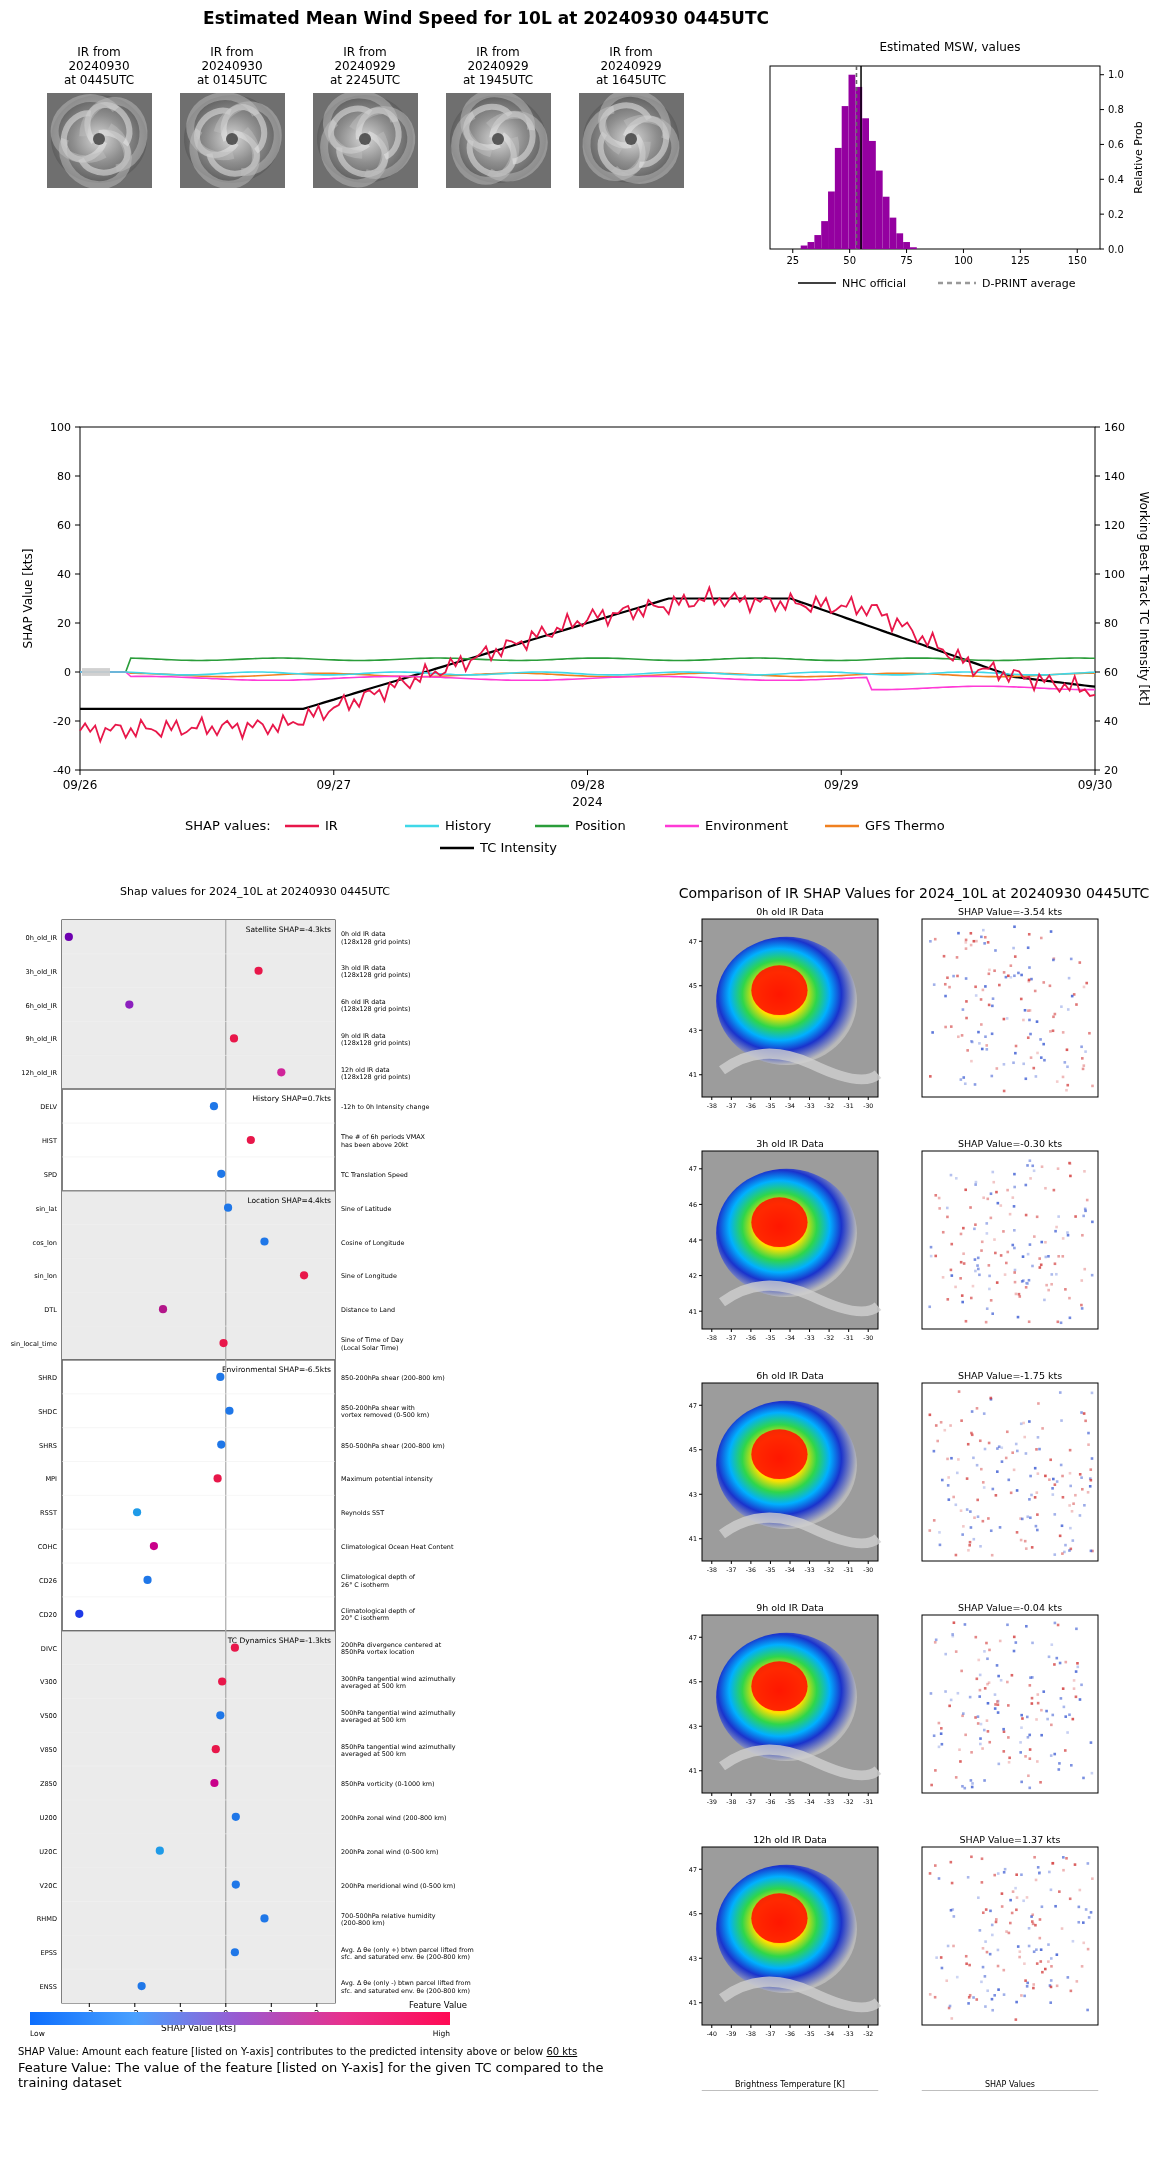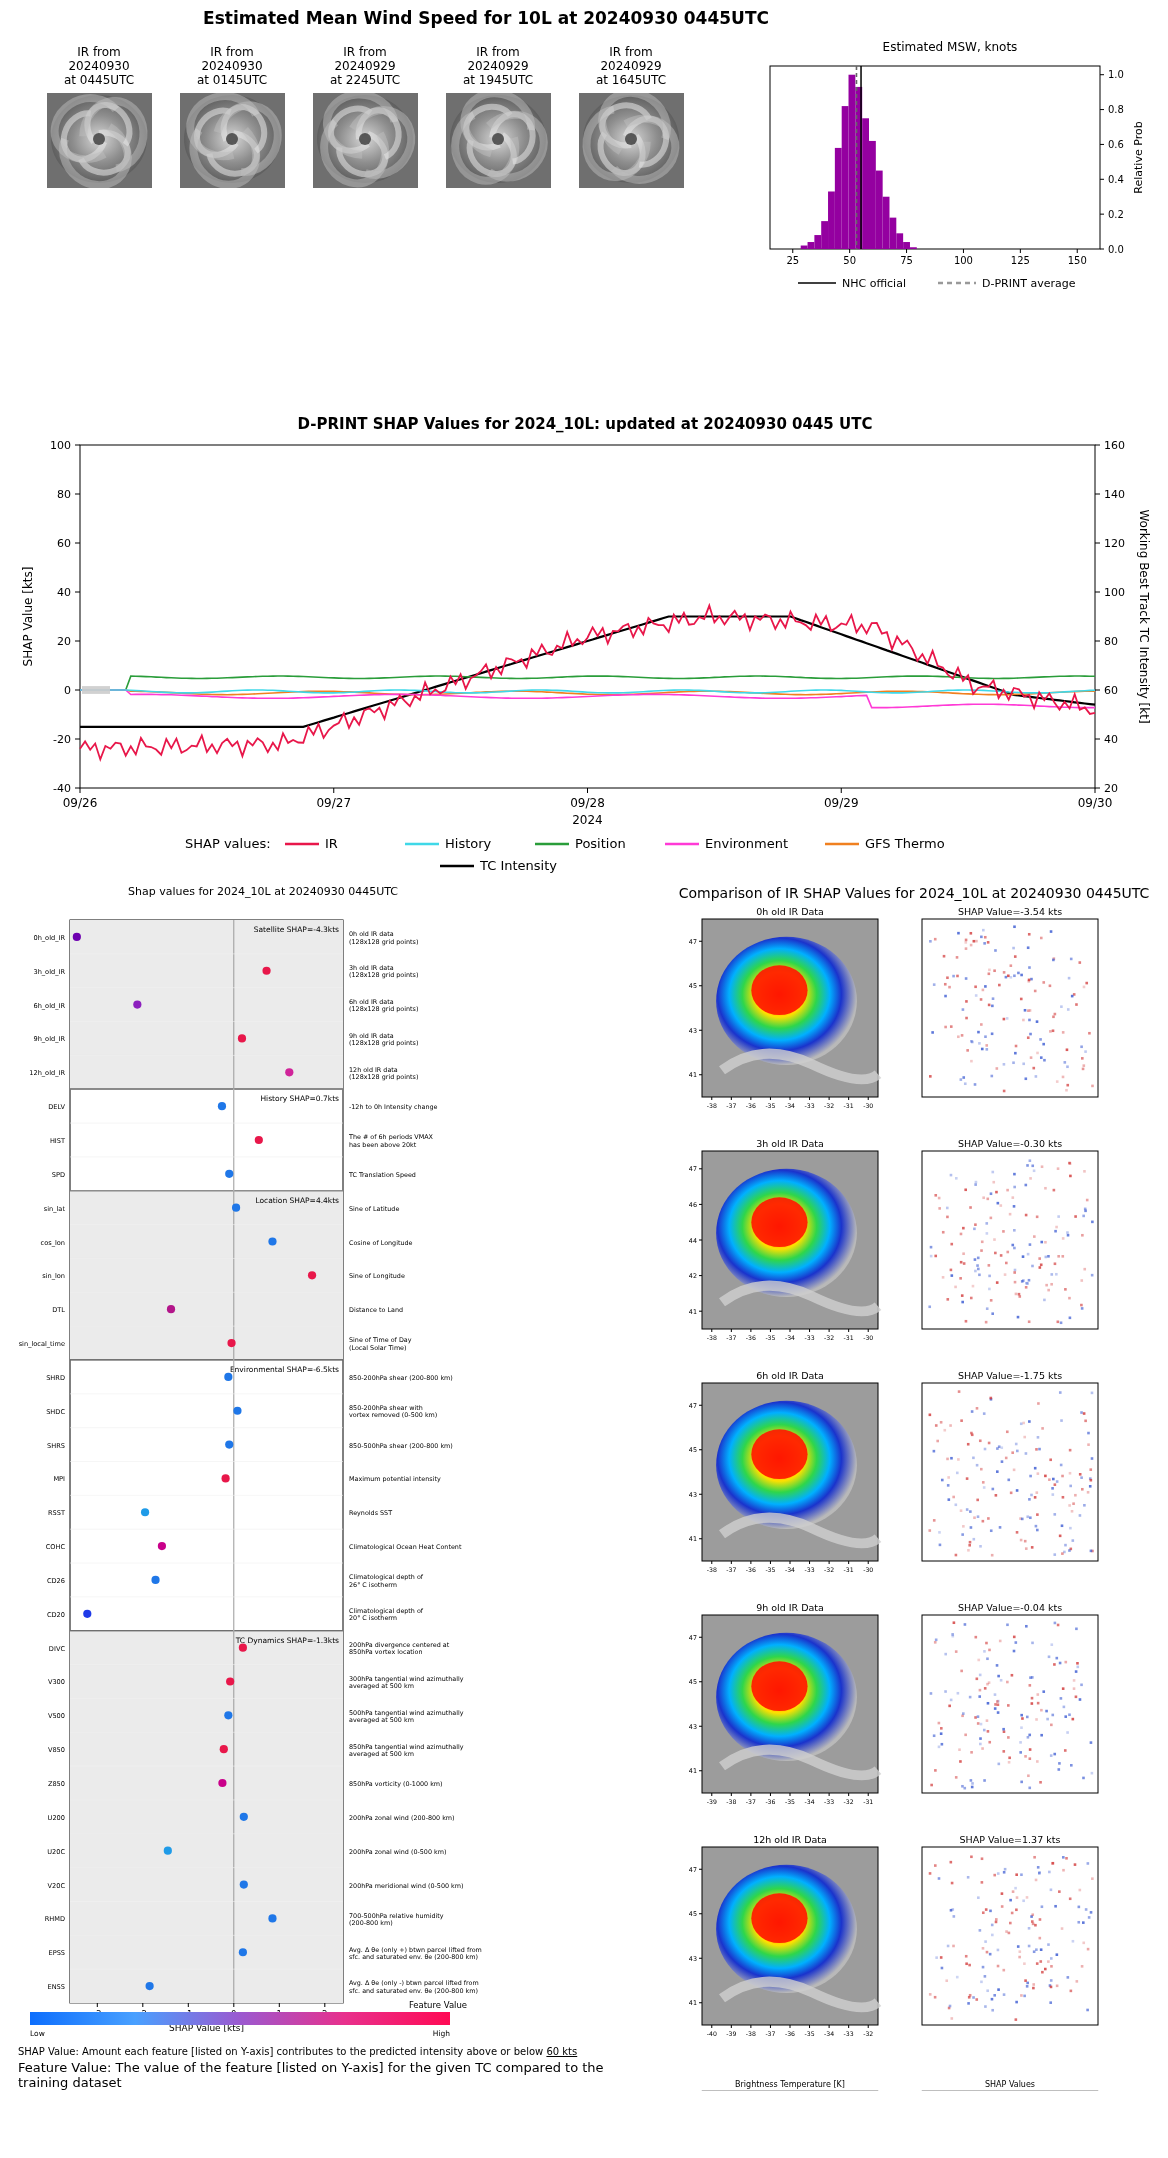--- a/index.html
+++ b/index.html
@@ -148,21 +148,21 @@
           <path d="M52,46 m0,-16 a 34,30 0 1,1 -26,38" fill="none" stroke="#bdbdbd" stroke-width="8" opacity="0.5" transform="rotate(220 52 46)"></path>
           <path d="M52,46 m0,-6 a 24,20 0 1,1 -18,26" fill="none" stroke="#e6e6e6" stroke-width="6" opacity="0.55" transform="rotate(300 52 46)"></path>
           <path d="M52,46 m0,-16 a 34,30 0 1,1 -26,38" fill="none" stroke="#bdbdbd" stroke-width="8" opacity="0.5" transform="rotate(340 52 46)"></path>
           <circle cx="52" cy="46" r="6" fill="#3a3a3a" opacity="0.8"></circle>
         </svg>
       </div>
     </div>
   </div>
 
 <div class="abs" style="left:740px;top:40px;width:420px;height:250px;">
-  <div class="ctr" style="font-size:12px;">Estimated MSW, knots</div>
+  <div class="ctr" style="font-size:12px;">Estimated MSW, values</div>
   <svg id="hist-svg" width="420" height="235">
       <rect x="30" y="12" width="330" height="183" fill="none" stroke="#000" stroke-width="1"></rect>
       <rect x="60.724137931034484" y="191.5142857142857" width="6.827586206896555" height="3.4857142857142946" fill="#9400a0"></rect>
       <rect x="67.55172413793102" y="188.02857142857144" width="6.827586206896555" height="6.971428571428561" fill="#9400a0"></rect>
       <rect x="74.37931034482759" y="181.05714285714285" width="6.827586206896555" height="13.94285714285715" fill="#9400a0"></rect>
       <rect x="81.20689655172413" y="167.11428571428573" width="6.827586206896555" height="27.885714285714272" fill="#9400a0"></rect>
       <rect x="88.0344827586207" y="137.4857142857143" width="6.827586206896555" height="57.514285714285705" fill="#9400a0"></rect>
       <rect x="94.86206896551724" y="93.91428571428573" width="6.827586206896555" height="101.08571428571427" fill="#9400a0"></rect>
       <rect x="101.68965517241381" y="52.08571428571432" width="6.827586206896555" height="142.91428571428568" fill="#9400a0"></rect>
       <rect x="108.51724137931035" y="20.714285714285722" width="6.827586206896555" height="174.28571428571428" fill="#9400a0"></rect>
@@ -203,21 +203,20 @@
       <text x="368" y="24.214285714285722" font-family="DejaVu Sans, Liberation Sans, sans-serif" font-size="10" text-anchor="start">1.0</text>
       <text x="402" y="103.5" font-family="DejaVu Sans, Liberation Sans, sans-serif" font-size="11" text-anchor="middle" transform="rotate(-90 402 103.5)">Relative Prob</text>
       <line x1="58" y1="229" x2="96" y2="229" stroke="#000" stroke-width="1.6"></line>
       <text x="102" y="233" font-family="DejaVu Sans, Liberation Sans, sans-serif" font-size="11">NHC official</text>
       <line x1="198" y1="229" x2="236" y2="229" stroke="#999" stroke-width="2.4" stroke-dasharray="5 4"></line>
       <text x="242" y="233" font-family="DejaVu Sans, Liberation Sans, sans-serif" font-size="11">D-PRINT average</text>
     </svg>
 </div>
 
 <div class="abs" style="left:10px;top:415px;width:1150px;height:480px;">
-  <div class="ctr" style="font-size:15px;font-weight:bold;">D-PRINT SHAP Values for 2024_10L: updated at 20240930 0445 UTC</div>
   <svg id="ts-svg" width="1150" height="460">
       <rect x="70" y="12" width="1015" height="343" fill="none" stroke="#000"></rect>
       <line x1="70" y1="355" x2="65" y2="355" stroke="#000"></line>
       <text x="61" y="359" font-family="DejaVu Sans, Liberation Sans, sans-serif" font-size="11" text-anchor="end">-40</text>
       <line x1="70" y1="306" x2="65" y2="306" stroke="#000"></line>
       <text x="61" y="310" font-family="DejaVu Sans, Liberation Sans, sans-serif" font-size="11" text-anchor="end">-20</text>
       <line x1="70" y1="257" x2="65" y2="257" stroke="#000"></line>
       <text x="61" y="261" font-family="DejaVu Sans, Liberation Sans, sans-serif" font-size="11" text-anchor="end">0</text>
       <line x1="70" y1="208" x2="65" y2="208" stroke="#000"></line>
       <text x="61" y="212" font-family="DejaVu Sans, Liberation Sans, sans-serif" font-size="11" text-anchor="end">20</text>
@@ -274,21 +273,21 @@
       <text x="565" y="415" font-family="DejaVu Sans, Liberation Sans, sans-serif" font-size="13">Position</text>
       <line x1="655" y1="411" x2="689" y2="411" stroke="#ff3ad6" stroke-width="2.4"></line>
       <text x="695" y="415" font-family="DejaVu Sans, Liberation Sans, sans-serif" font-size="13">Environment</text>
       <line x1="815" y1="411" x2="849" y2="411" stroke="#f08020" stroke-width="2.4"></line>
       <text x="855" y="415" font-family="DejaVu Sans, Liberation Sans, sans-serif" font-size="13">GFS Thermo</text>
       <line x1="430" y1="433" x2="464" y2="433" stroke="#000" stroke-width="2.4"></line>
       <text x="470" y="437" font-family="DejaVu Sans, Liberation Sans, sans-serif" font-size="13">TC Intensity</text>
     </svg>
 </div>
 
-<div class="abs" style="left:8px;top:885px;width:660px;height:1180px;">
+<div class="abs" style="left:0px;top:885px;width:660px;height:1180px;">
   <div class="ctr" style="font-size:11px;width:470px;margin-left:20px;">Shap values for 2024_10L at 20240930 0445UTC</div>
   <svg id="dots-svg" width="660" height="1160">
       <rect x="62" y="22" width="273" height="1083" fill="none" stroke="#000"></rect>
       <rect x="62" y="22" width="273" height="169.21875" fill="#ebebeb"></rect>
       <text x="331" y="34" font-family="DejaVu Sans, Liberation Sans, sans-serif" font-size="7.5" text-anchor="end">Satellite SHAP=-4.3kts</text>
       <line x1="62" y1="191.21875" x2="335" y2="191.21875" stroke="#000" stroke-width="1.2"></line>
       <text x="331" y="203.21875" font-family="DejaVu Sans, Liberation Sans, sans-serif" font-size="7.5" text-anchor="end">History SHAP=0.7kts</text>
       <rect x="62" y="292.75" width="273" height="169.21875" fill="#ebebeb"></rect>
       <line x1="62" y1="292.75" x2="335" y2="292.75" stroke="#000" stroke-width="1.2"></line>
       <text x="331" y="304.75" font-family="DejaVu Sans, Liberation Sans, sans-serif" font-size="7.5" text-anchor="end">Location SHAP=4.4kts</text>

